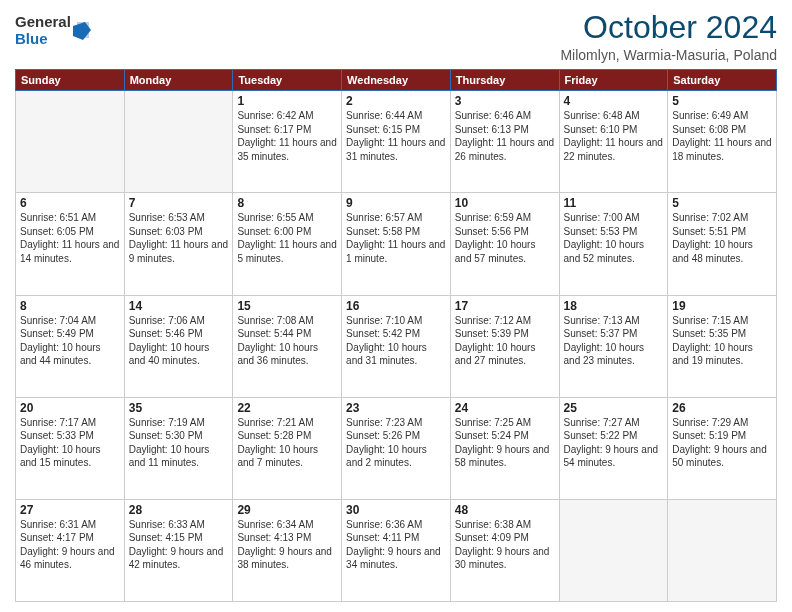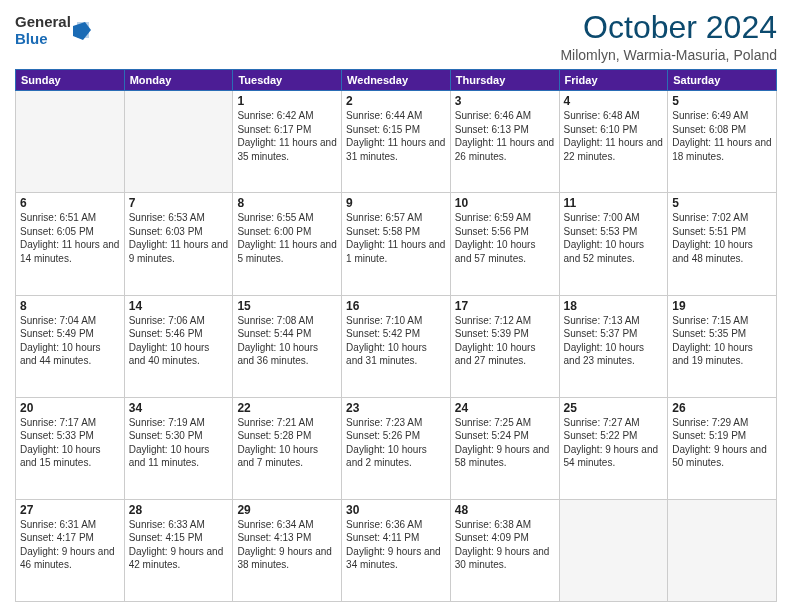--- a/index.html
+++ b/index.html
@@ -62,21 +62,21 @@
       color: #555;
       margin-top: 2px;
     }
     .calendar {
       width: 100%;
       border-collapse: collapse;
       flex: 1;
       font-size: 10px;
     }
     .calendar thead th {
-      background-color: #4c1d95;
+      background-color: #7f1d1d;
       color: #fff;
       text-align: left;
       padding: 4px 5px;
       font-size: 11px;
       font-weight: bold;
       border: 1px solid #2a6db5;
     }
     .calendar tbody td {
       vertical-align: top;
       padding: 3px 4px;
@@ -217,21 +217,21 @@
             <div class="day-number">19</div>
             <div class="day-info">Sunrise: 7:15 AM<br>Sunset: 5:35 PM<br>Daylight: 10 hours and 19 minutes.</div>
           </td>
         </tr>
         <tr>
           <td>
             <div class="day-number">20</div>
             <div class="day-info">Sunrise: 7:17 AM<br>Sunset: 5:33 PM<br>Daylight: 10 hours and 15 minutes.</div>
           </td>
           <td>
-            <div class="day-number">34</div>
+            <div class="day-number">35</div>
             <div class="day-info">Sunrise: 7:19 AM<br>Sunset: 5:30 PM<br>Daylight: 10 hours and 11 minutes.</div>
           </td>
           <td>
             <div class="day-number">22</div>
             <div class="day-info">Sunrise: 7:21 AM<br>Sunset: 5:28 PM<br>Daylight: 10 hours and 7 minutes.</div>
           </td>
           <td>
             <div class="day-number">23</div>
             <div class="day-info">Sunrise: 7:23 AM<br>Sunset: 5:26 PM<br>Daylight: 10 hours and 2 minutes.</div>
           </td>

